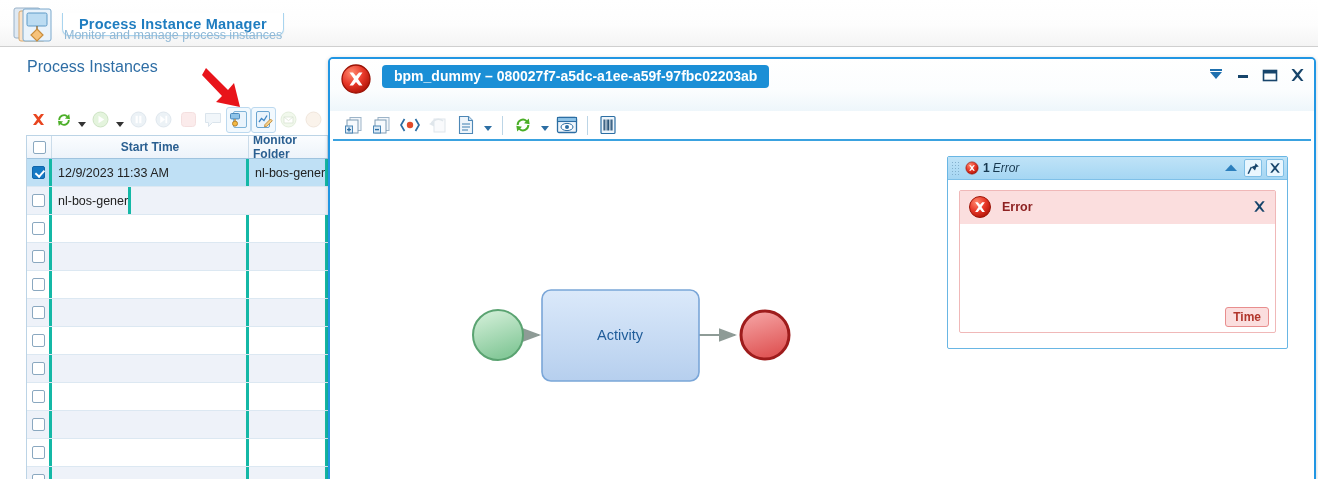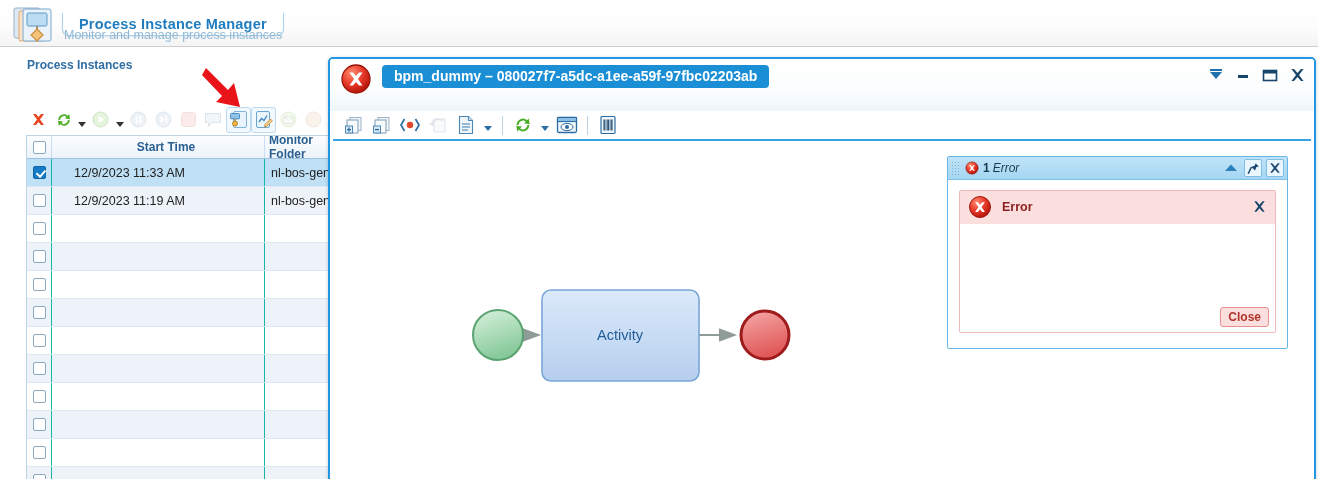--- a/index.html
+++ b/index.html
@@ -31,21 +31,21 @@
     margin-top: 12px;
   }
   .subtitle {
     position: absolute; left: 64px; top: 28px;
     color: #8fb8d6; font-size: 12.5px; white-space: nowrap;
   }
 
   
   .panel-title {
     position: absolute; left: 27px; top: 58px;
-    color: #2f6ea5; font-size: 12px; font-weight: bold;
+    color: #2f6ea5; font-size: 16px; font-weight: normal;
   }
   .left-toolbar {
     position: absolute; left: 26px; top: 105px; width: 300px; height: 29px;
     display: flex; align-items: center; gap: 0px;
   }
   .tb-btn {
     width: 26px; height: 26px; display: flex; align-items: center; justify-content: center;
     border: 1px solid transparent; border-radius: 3px;
   }
   .tb-btn.framed { border-color: #bcd9ef; background: #f2f9fe; }
@@ -58,29 +58,29 @@
     border-top: 1px solid #bcd4e6; border-left: 1px solid #bcd4e6;
     background: #fff; overflow: hidden;
   }
   .grid-head { display: flex; height: 23px; background: linear-gradient(to bottom,#fbfdff,#edf3fa); border-bottom: 1px solid #9fc3de; }
   .gh-cell {
     display: flex; align-items: center; justify-content: center;
     font-size: 12px; font-weight: bold; color: #2a5f91;
     border-right: 1px solid #cbdcea; height: 100%;
   }
   .c-chk { width: 25px; flex: 0 0 25px; }
-  .c-time { width: 197px; flex: 0 0 197px; margin-left: 16px; }
+  .c-time { width: 197px; flex: 0 0 197px; }
   .c-folder { width: 79px; flex: 0 0 79px; justify-content: flex-start; padding-left: 4px; }
   .grid-row { display: flex; height: 28px; border-bottom: 1px solid #dce8f2; }
   .grid-row.odd  { background: #ffffff; }
   .grid-row.even { background: #eef2f9; }
   .grid-row.selected { background: #bfe0f5; }
   .gr-cell {
     display: flex; align-items: center; font-size: 12.5px; color: #222;
-    border-right: 1px solid #14b8a6; height: 100%; padding-left: 6px;
+    border-right: 3px solid #14b8a6; height: 100%; padding-left: 6px;
     overflow: hidden; white-space: nowrap;
   }
   .gr-cell.c-chk { justify-content: center; padding-left: 0; }
   .cb {
     width: 13px; height: 13px; border: 1px solid #8aa8c0; background: #fff; border-radius: 2px;
     display: inline-block; position: relative;
   }
   .cb.checked { background: #1579c4; border-color: #1066ab; }
   .cb.checked::after {
     content: ""; position: absolute; left: 4px; top: 1px; width: 3.5px; height: 7px;
@@ -286,21 +286,20 @@
           <div class="gr-cell c-chk">
             <span class="cb checked"></span>
           </div>
           <div class="gr-cell c-time">12/9/2023 11:33 AM</div>
           <div class="gr-cell c-folder">nl-bos-general/bp</div>
         </div>
         <div class="grid-row even">
           <div class="gr-cell c-chk">
             <span class="cb"></span>
           </div>
-          <div class="gr-cell c-time">12/9/2023 11:19 AM</div>
           <div class="gr-cell c-folder">nl-bos-general/bp</div>
         </div>
         <div class="grid-row odd">
           <div class="gr-cell c-chk">
             <span class="cb"></span>
           </div>
           <div class="gr-cell c-time"></div>
           <div class="gr-cell c-folder"></div>
         </div>
         <div class="grid-row even">
@@ -577,18 +576,18 @@
               <path d="M9.5 9.5 L13 9.5 L16 13 L19 9.5 L22.5 9.5 L18 16 L22.5 22.5 L19 22.5 L16 19 L13 22.5 L9.5 22.5 L14 16 Z" fill="#ffffff"></path>
             </svg>
           </span>
           <span class="err-card-title">Error</span>
           <span class="err-card-close">
             <svg width="13" height="13" viewBox="0 0 15 14">
                 <path d="M1.5 1 L4 1 L7.5 5 L11 1 L13.5 1 L9 7 L13.5 13 L11 13 L7.5 9 L4 13 L1.5 13 L6 7 Z" fill="#17456b"></path>
               </svg>
           </span>
         </div>
-        <div class="err-close-btn">Close</div>
+        <div class="err-close-btn">Time</div>
       </div>
     </div>
   </div>
 
 </div>
 
 </body></html>

